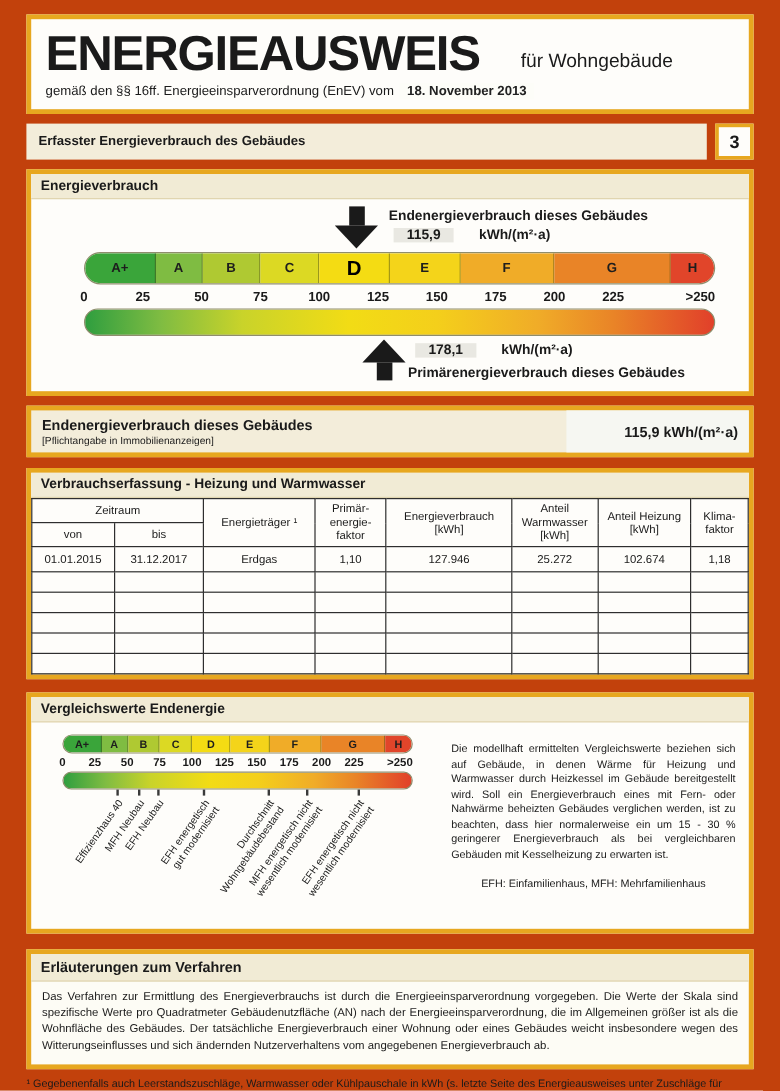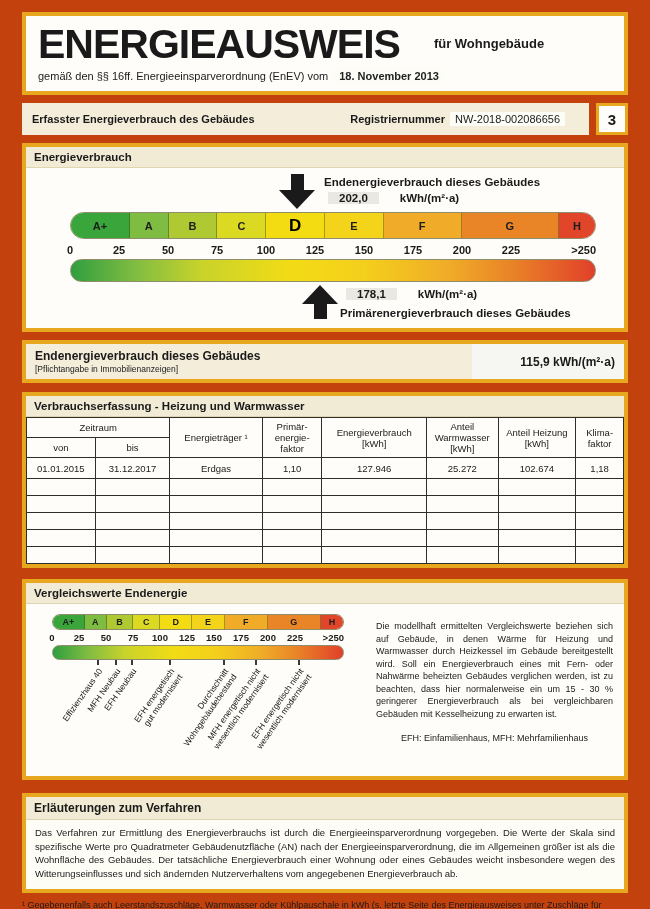--- a/index.html
+++ b/index.html
@@ -18,21 +18,21 @@
     background: #F1EBD5;
     border-bottom: 1px solid #E0D5B0;
     font-size: 11.5px; font-weight: bold;
     padding: 4px 8px;
   }
 
   
   .header-box { margin: 12px 22px 0; padding: 6px 12px 8px; background:#FEFDFA; }
   .title-row { display: flex; align-items: flex-end; }
   .main-title { font-size: 41px; font-weight: bold; letter-spacing: -1px; line-height: 44px; }
-  .sub-title { font-size: 13px; font-weight: bold; margin-left: 34px; margin-bottom: 15px; }
+  .sub-title { font-size: 16px; font-weight: normal; margin-left: 34px; margin-bottom: 5px; }
   .law-row { font-size: 11px; margin-top: 3px; display: flex; align-items: center; }
   .law-date { background: #FDFDF8; padding: 1px 6px; margin-left: 5px; font-weight: bold; color:#222; }
 
   
   .subheader { margin: 8px 22px 0; display: flex; align-items: stretch; }
   .subheader-bar {
     flex: 1; background: #F3EDDA; padding: 9px 10px;
     display: flex; justify-content: space-between; align-items: center;
     font-size: 11px;
   }
@@ -135,39 +135,35 @@
     </div>
     <div class="law-row">
       <span>gemäß den §§ 16ff. Energieeinsparverordnung (EnEV) vom</span>
       <span class="law-date">18. November 2013</span>
     </div>
   </div>
 
   <div class="subheader">
     <div class="subheader-bar">
       <span class="subheader-left">Erfasster Energieverbrauch des Gebäudes</span>
-      <span class="reg-group">
-        <span class="reg-label">Registriernummer</span>
-        <span class="reg-value">NW-2018-002086656</span>
-      </span>
     </div>
     <div class="page-box">3</div>
   </div>
 
   <div class="energy-sec goldbox">
     <div class="sec-title">Energieverbrauch</div>
     <div class="chart1">
 
       <div class="arrow-down" style="left:253px; top:6px;">
         <div class="shaft"></div>
           <div class="head"></div>
       </div>
       <div class="chart-label" style="left:298px; top:8px;">Endenergieverbrauch dieses Gebäudes</div>
       <div class="chip-row" style="left:302px; top:24px;">
-        <span class="chip">202,0</span>
+        <span class="chip">115,9</span>
         <span class="chip-unit">kWh/(m²·a)</span>
       </div>
 
       <div class="band-bar" style="left:44px; top:44px; width:526px; height:27px;">
         <div class="band-seg" style="width:59px; background:#3AA53A;">A+</div>
         <div class="band-seg" style="width:39px; background:#7FBC42;">A</div>
         <div class="band-seg" style="width:49px; background:#AFC932;">B</div>
         <div class="band-seg" style="width:49px; background:#DCD923;">C</div>
         <div class="band-seg hl" style="width:59px; background:#F4DC13;">D</div>
         <div class="band-seg" style="width:59px; background:#F4D41A;">E</div>

